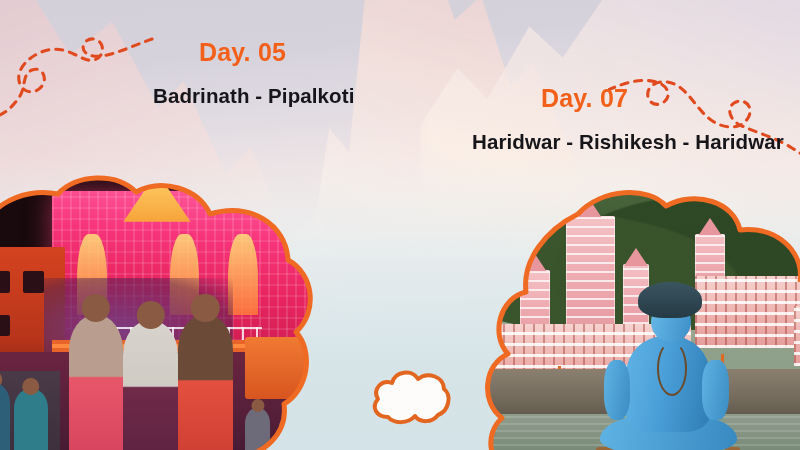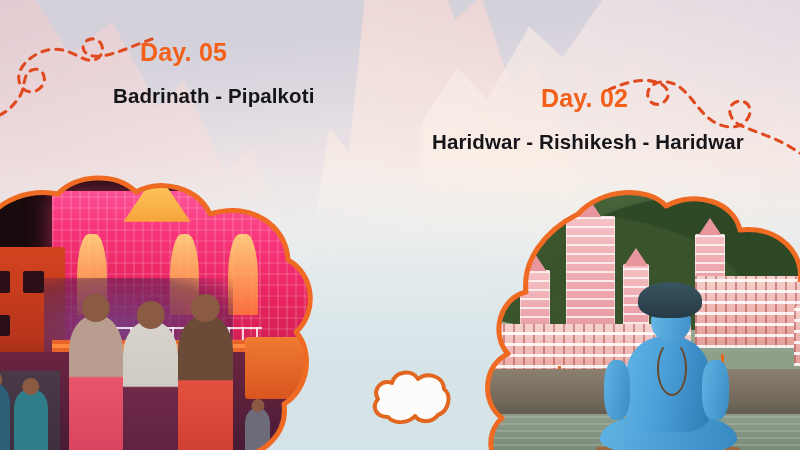--- a/index.html
+++ b/index.html
@@ -98,24 +98,25 @@
     line-height: 1;
     white-space: nowrap;
   }
   .day-route {
     color: #16161a;
     font-weight: bold;
     font-size: 20.5px;
     letter-spacing: .1px;
     line-height: 1;
     white-space: nowrap;
+    margin-left: 40px;
   }
 
   #day5 { left: 113px; top: 40px; }
-  #day5 .day-title { margin-left: 27px; }
+  #day5 .day-title { margin-left: 86px; }
   #day5 .day-route { margin-top: 21px; }
 
   #day6 { left: 432px; top: 86px; }
   #day6 .day-title { margin-left: 109px; }
   #day6 .day-route { margin-top: 21px; }
 
   
   .photo-blob {
     position: absolute;
     overflow: visible;
@@ -269,21 +270,21 @@
              C 150 61, 168 66, 184 76
              C 196 83, 204 90, 212 96"></path>
   </svg>
 
   <div class="day-block" id="day5">
     <div class="day-title">Day. 05</div>
     <div class="day-route">Badrinath - Pipalkoti</div>
   </div>
 
   <div class="day-block" id="day6">
-    <div class="day-title">Day. 02</div>
+    <div class="day-title">Day. 07</div>
     <div class="day-route">Haridwar - Rishikesh - Haridwar</div>
   </div>
 
   <div class="photo-blob" id="photo-left">
     <svg viewBox="0 0 370 280" width="370" height="280">
       <defs>
         <clipPath id="clipL">
           <path d="M10 70
                    C 14 34, 54 10, 92 18
                    C 110 -2, 150 -4, 170 16

